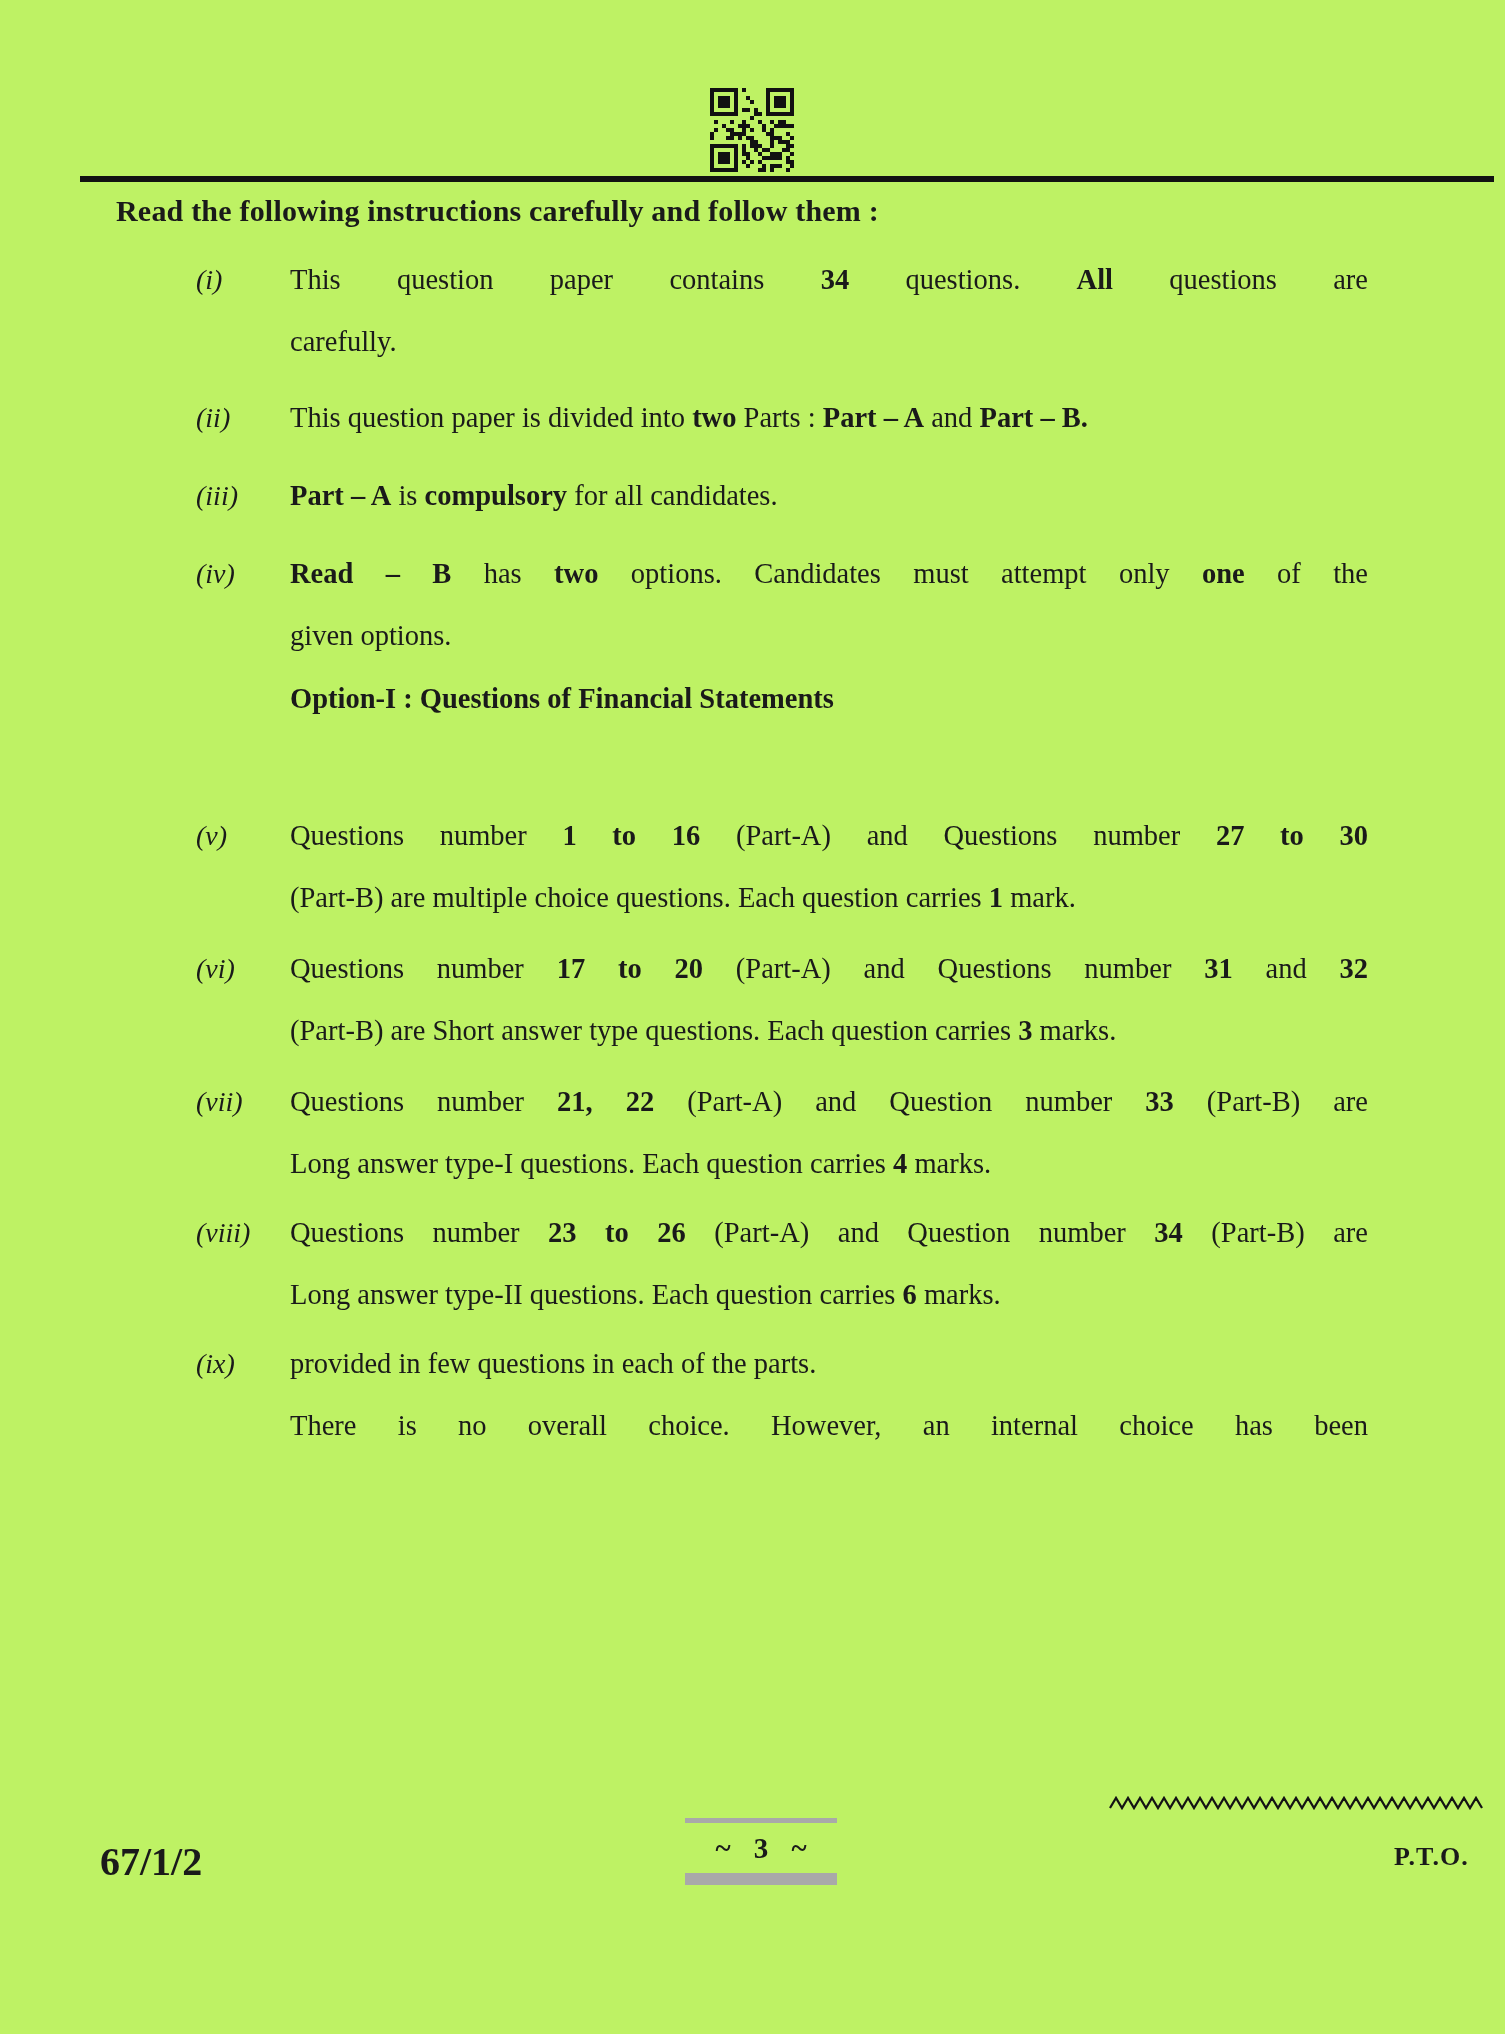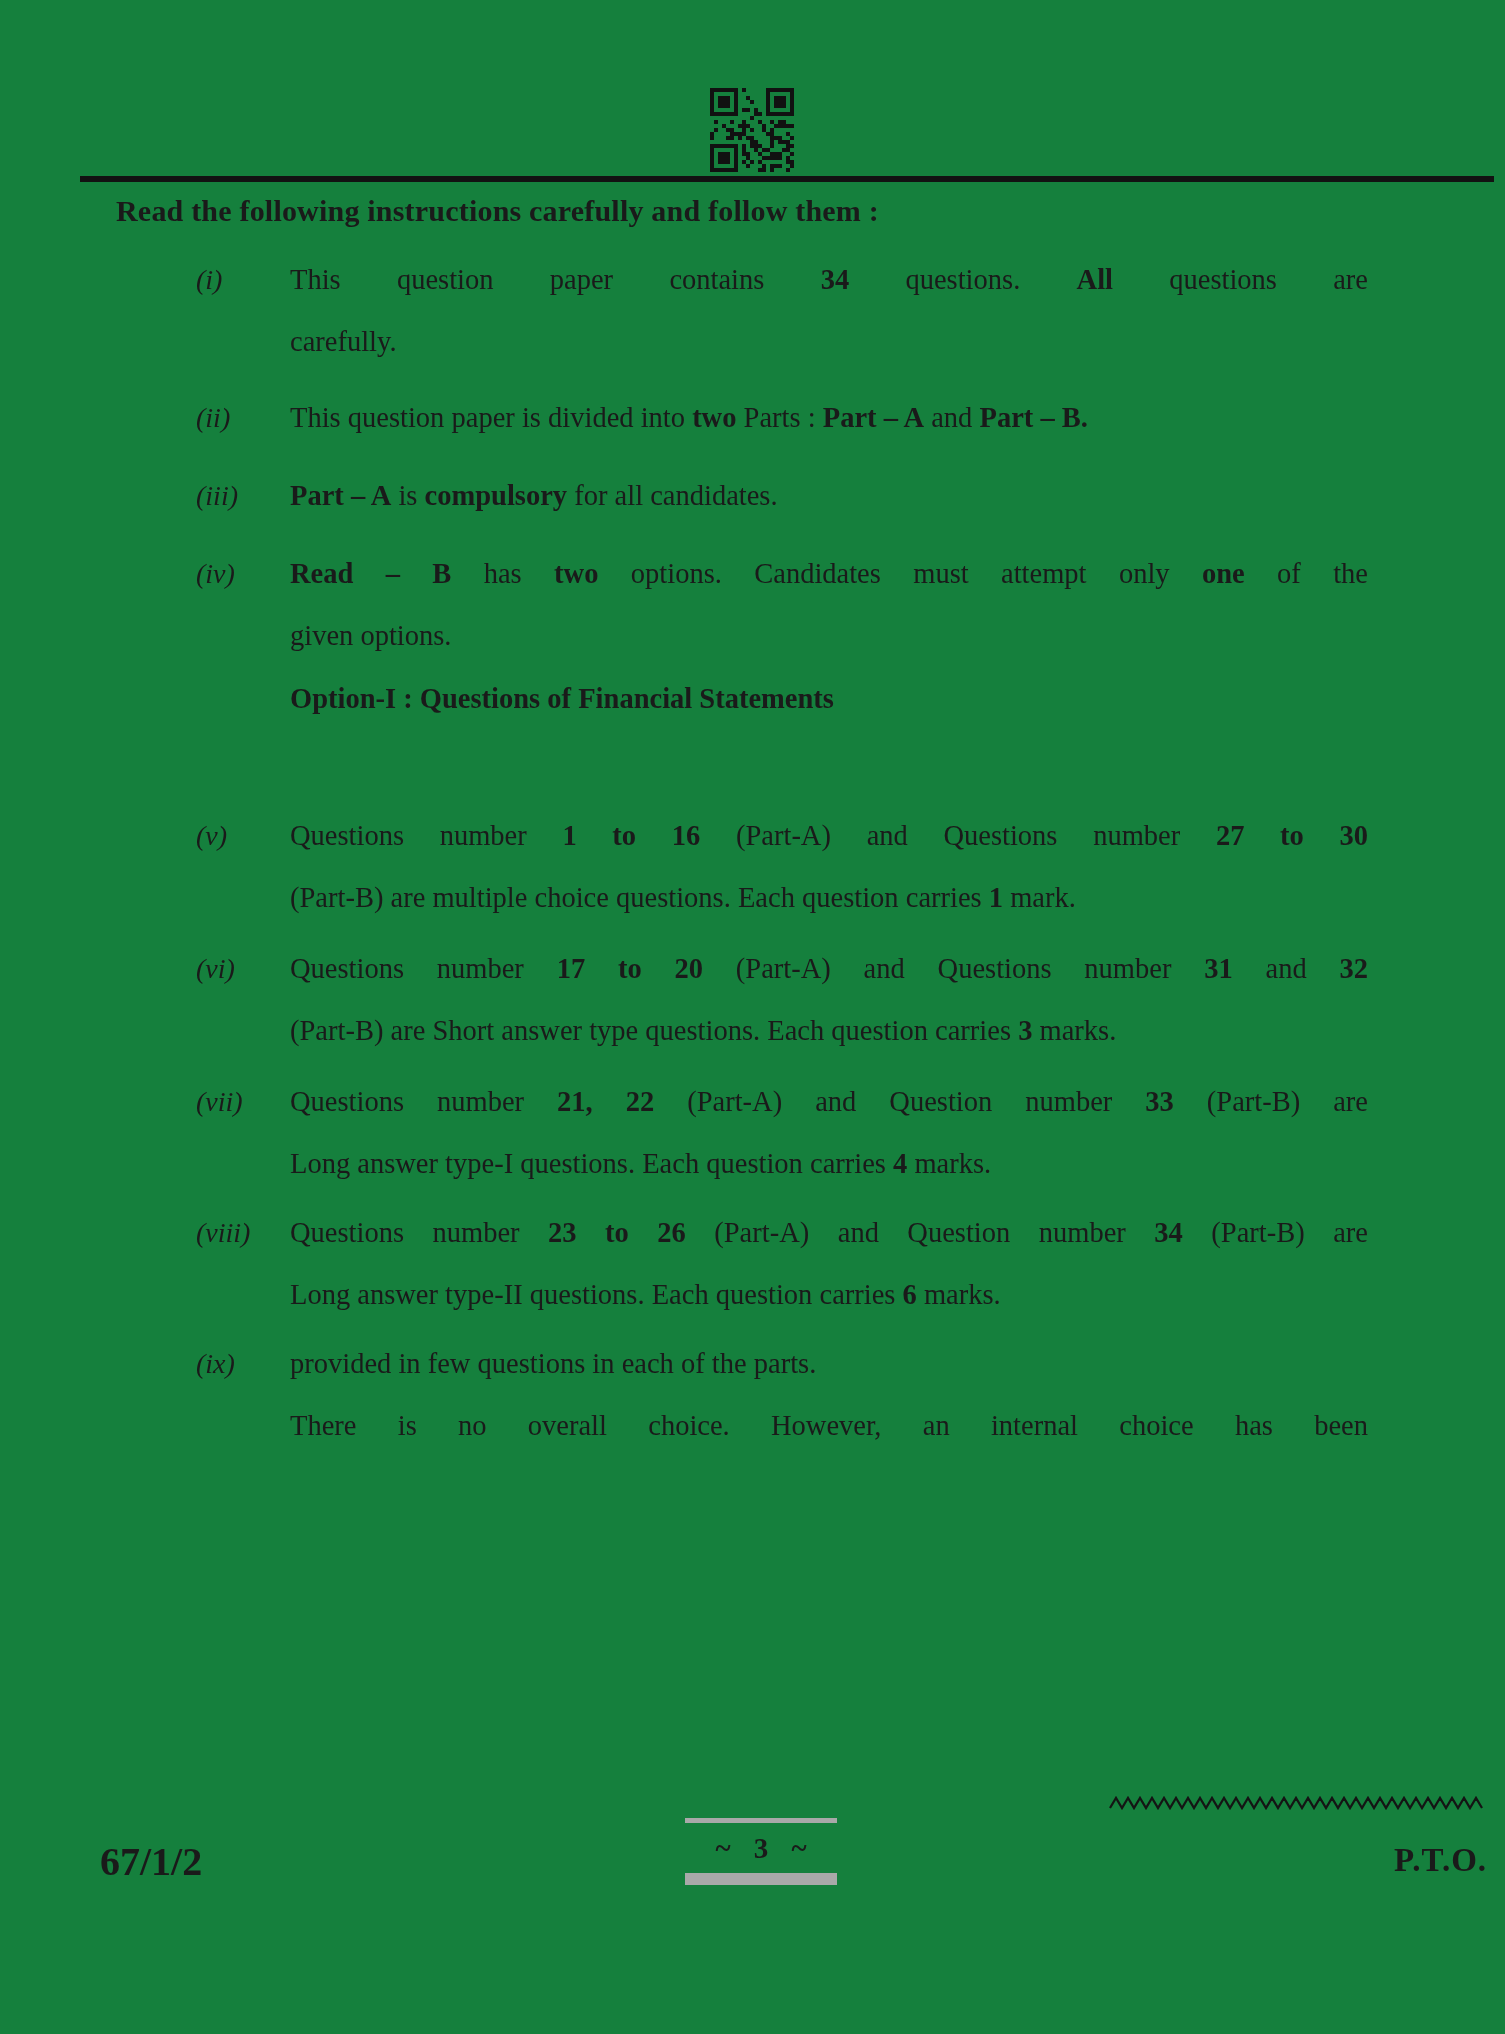--- a/index.html
+++ b/index.html
@@ -1,20 +1,20 @@
 <!DOCTYPE html>
 <html><head>
 <meta charset="utf-8">
 <style>
   html,body{margin:0;padding:0;background:#e8e8e8;}
   .page{
     position:relative;
     width:1505px;height:2034px;
     margin:0 auto;
-    background:#15803d;
+    background:#bef264;
     font-family:"Liberation Serif", serif;
     color:#1a1a1a;
     overflow:hidden;
   }
   
   .qr{position:absolute;top:88px;left:710px;width:84px;height:84px;}
   .top-rule{position:absolute;top:176px;left:80px;width:1414px;height:6px;background:#121212;}
   .heading{
     position:absolute;top:194px;left:116px;
     font-size:30px;font-weight:bold;letter-spacing:.2px;
@@ -33,21 +33,21 @@
   .para .line.just{text-align:justify;text-align-last:justify;}
   .para.opt{line-height:56px;margin-top:4px;font-weight:bold;}
   .b{font-weight:bold;}
   
   .footer-code{position:absolute;top:1838px;left:100px;font-size:40px;font-weight:bold;}
   .pagenum{position:absolute;top:1818px;left:685px;width:152px;text-align:center;}
   .pagenum .bar-top{height:5px;background:#a9a9a9;}
   .pagenum .num{font-size:29px;font-weight:bold;line-height:50px;word-spacing:16px;}
   .pagenum .bar-bottom{height:12px;background:#a9a9a9;}
   .squiggle{position:absolute;top:1794px;left:1108px;width:376px;height:18px;}
-  .pto{position:absolute;top:1842px;left:1394px;font-size:33px;font-weight:bold;letter-spacing:1px;}
+  .pto{position:absolute;top:1842px;left:1394px;font-size:26px;font-weight:bold;letter-spacing:1px;}
 </style>
 </head>
 <body>
 
 <div class="page">
 
   <svg class="qr" viewBox="0 0 84 84">
       <rect x="0" y="0" width="28" height="4" fill="#111"></rect>
       <rect x="0" y="24" width="28" height="4" fill="#111"></rect>
       <rect x="0" y="0" width="4" height="28" fill="#111"></rect>

